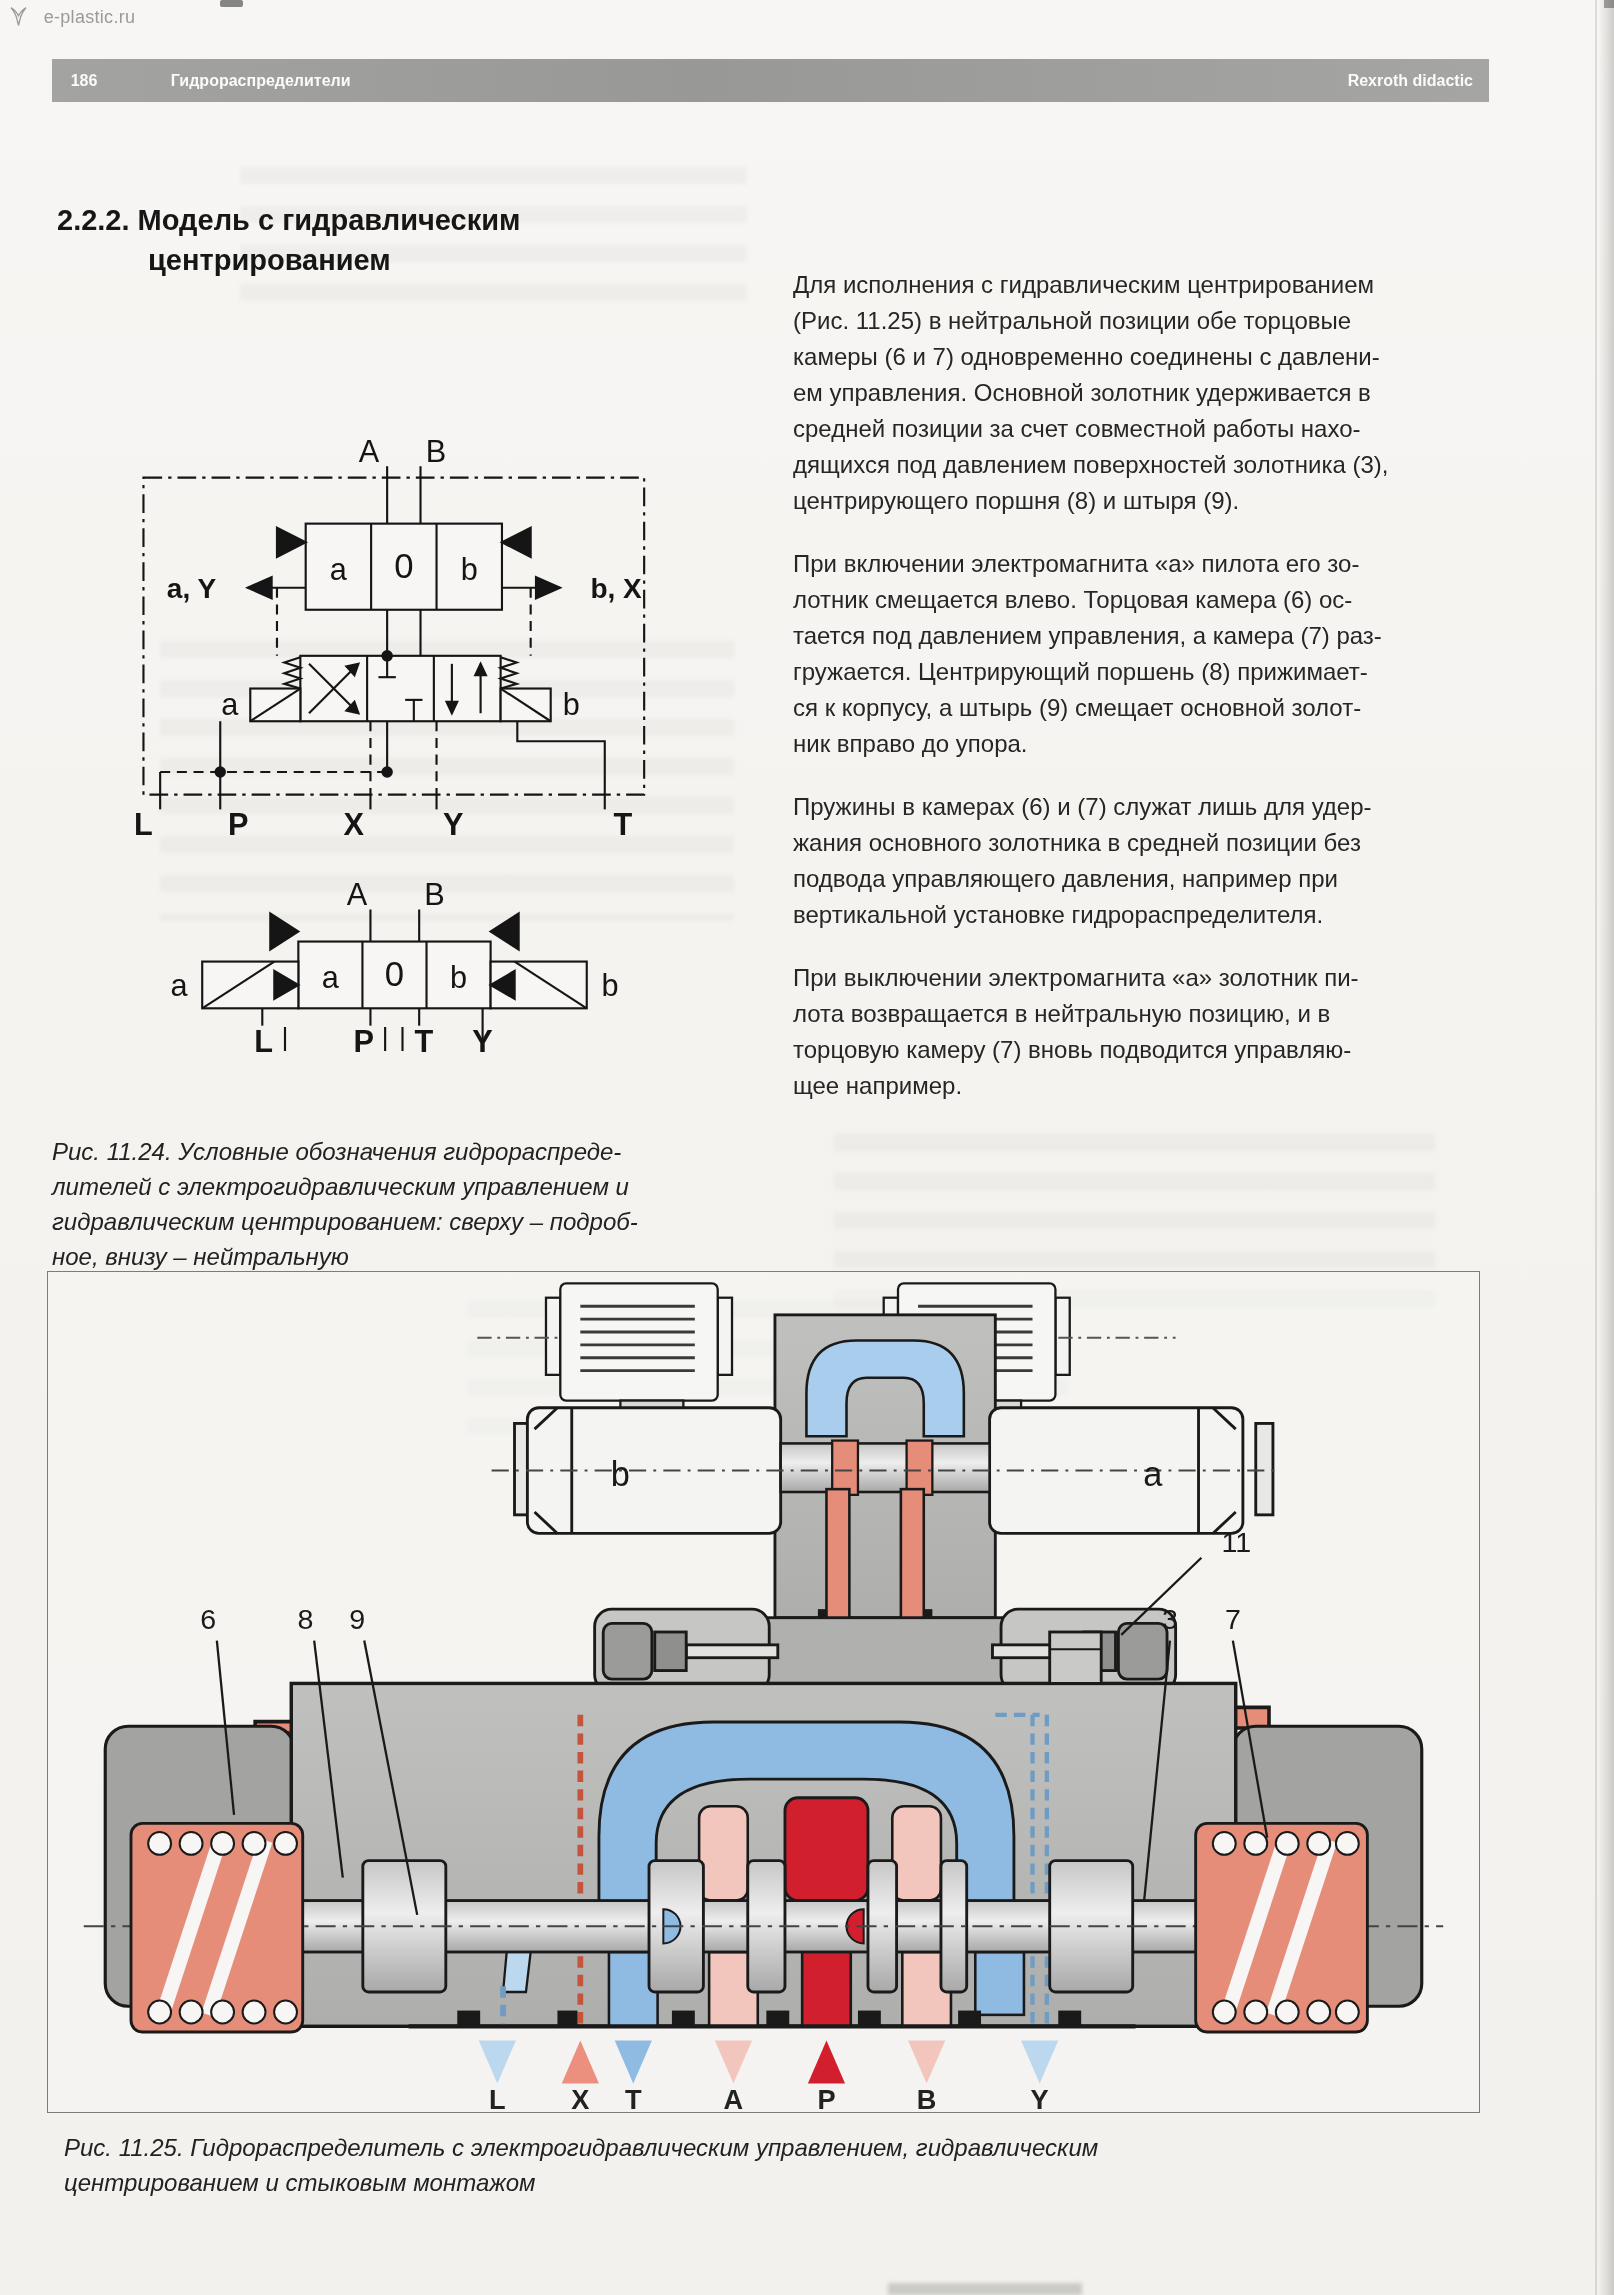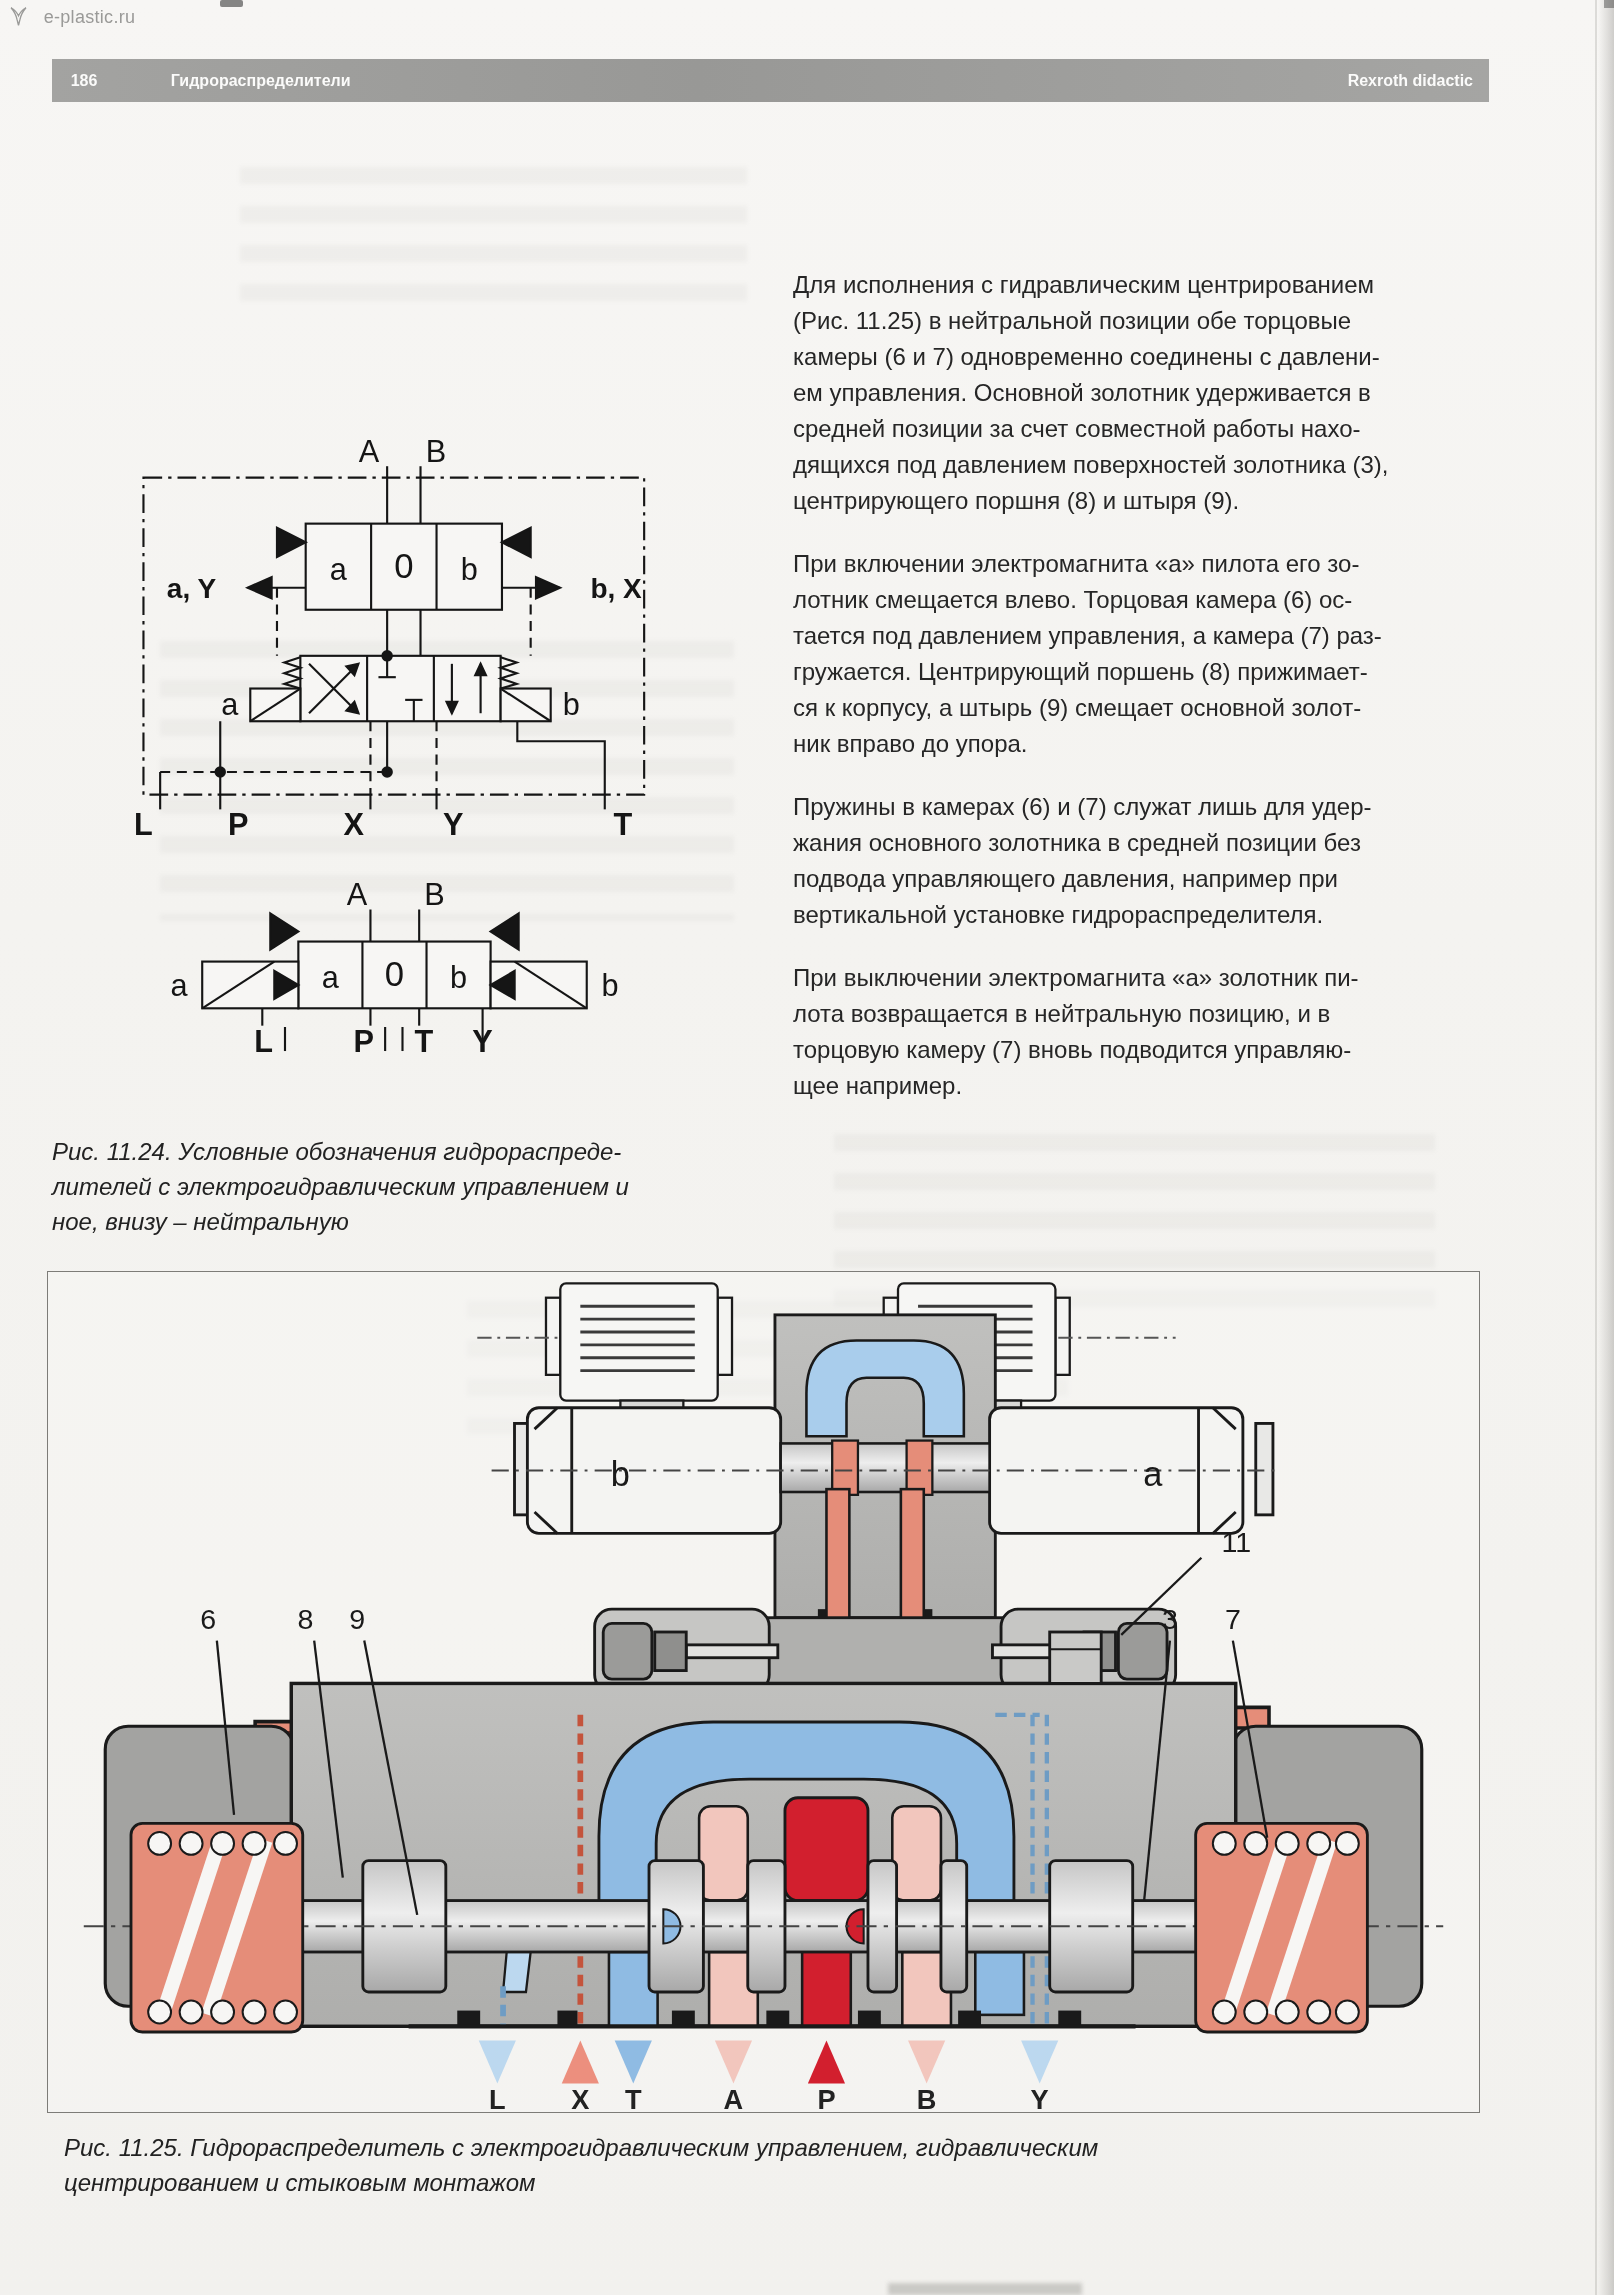--- a/index.html
+++ b/index.html
@@ -67,20 +67,24 @@
     </span>
     <span class="wm-text">e-plastic.ru</span>
   </div>
 
   <div class="header-bar">
     <span class="pn">186</span>
     <span class="ht">Гидрораспределители</span>
     <span class="hb">Rexroth didactic</span>
   </div>
 
+  <div class="heading">
+    <div class="l1">2.2.2. Модель с гидравлическим</div>
+    <div class="l2">центрированием</div>
+  </div>
 
   <div class="rcol">
     <p>
       <span class="ln">Для исполнения с гидравлическим центрированием</span>
       <span class="ln">(Рис. 11.25) в нейтральной позиции обе торцовые</span>
       <span class="ln">камеры (6 и 7) одновременно соединены с давлени-</span>
       <span class="ln">ем управления. Основной золотник удерживается в</span>
       <span class="ln">средней позиции за счет совместной работы нахо-</span>
       <span class="ln">дящихся под давлением поверхностей золотника (3),</span>
       <span class="ln last">центрирующего поршня (8) и штыря (9).</span>
@@ -233,20 +237,21 @@
         <text x="560" y="1106" text-anchor="middle">T</text>
         <text x="648" y="1106" text-anchor="middle">Y</text>
       </g>
     </g>
   </svg>
   </div>
 
   <div class="cap cap24">
     <div>Рис. 11.24. Условные обозначения гидрораспреде-</div>
     <div>лителей с электрогидравлическим управлением и</div>
+    <div>гидравлическим центрированием: сверху – подроб-</div>
     <div>ное, внизу – нейтральную</div>
   </div>
 
   <div class="fig25box">
   <svg viewBox="0 0 1000 588" preserveAspectRatio="none">
     <defs>
       <linearGradient id="met" x1="0" y1="0" x2="0" y2="1">
         <stop offset="0" stop-color="#c6c6c6"></stop>
             <stop offset=".4" stop-color="#eeeeee"></stop>
         <stop offset=".65" stop-color="#cfcfcf"></stop>

